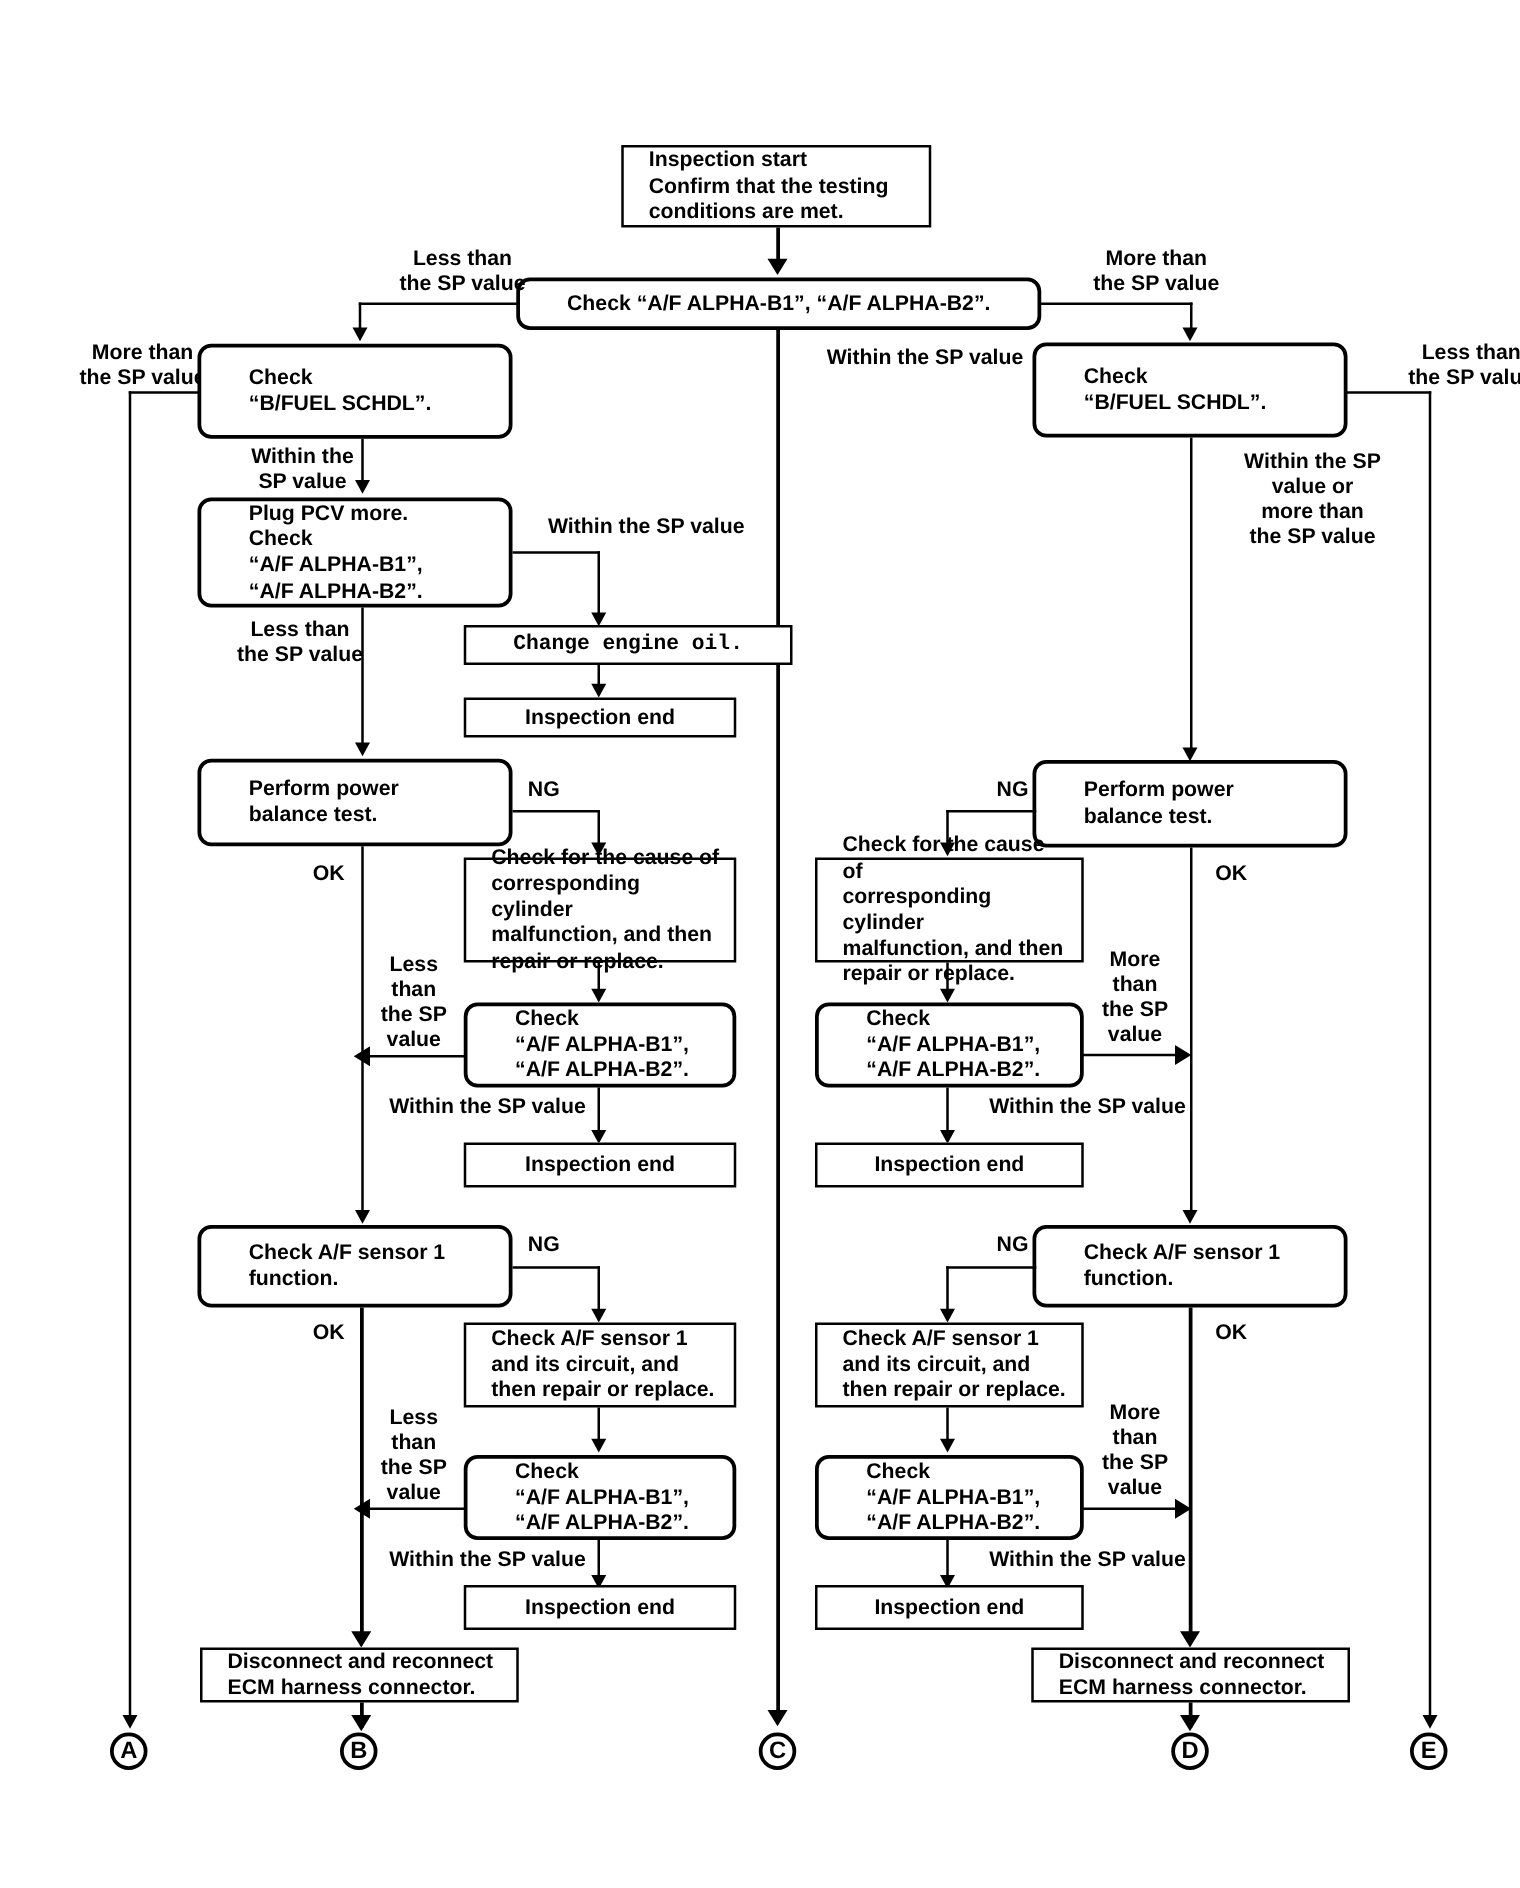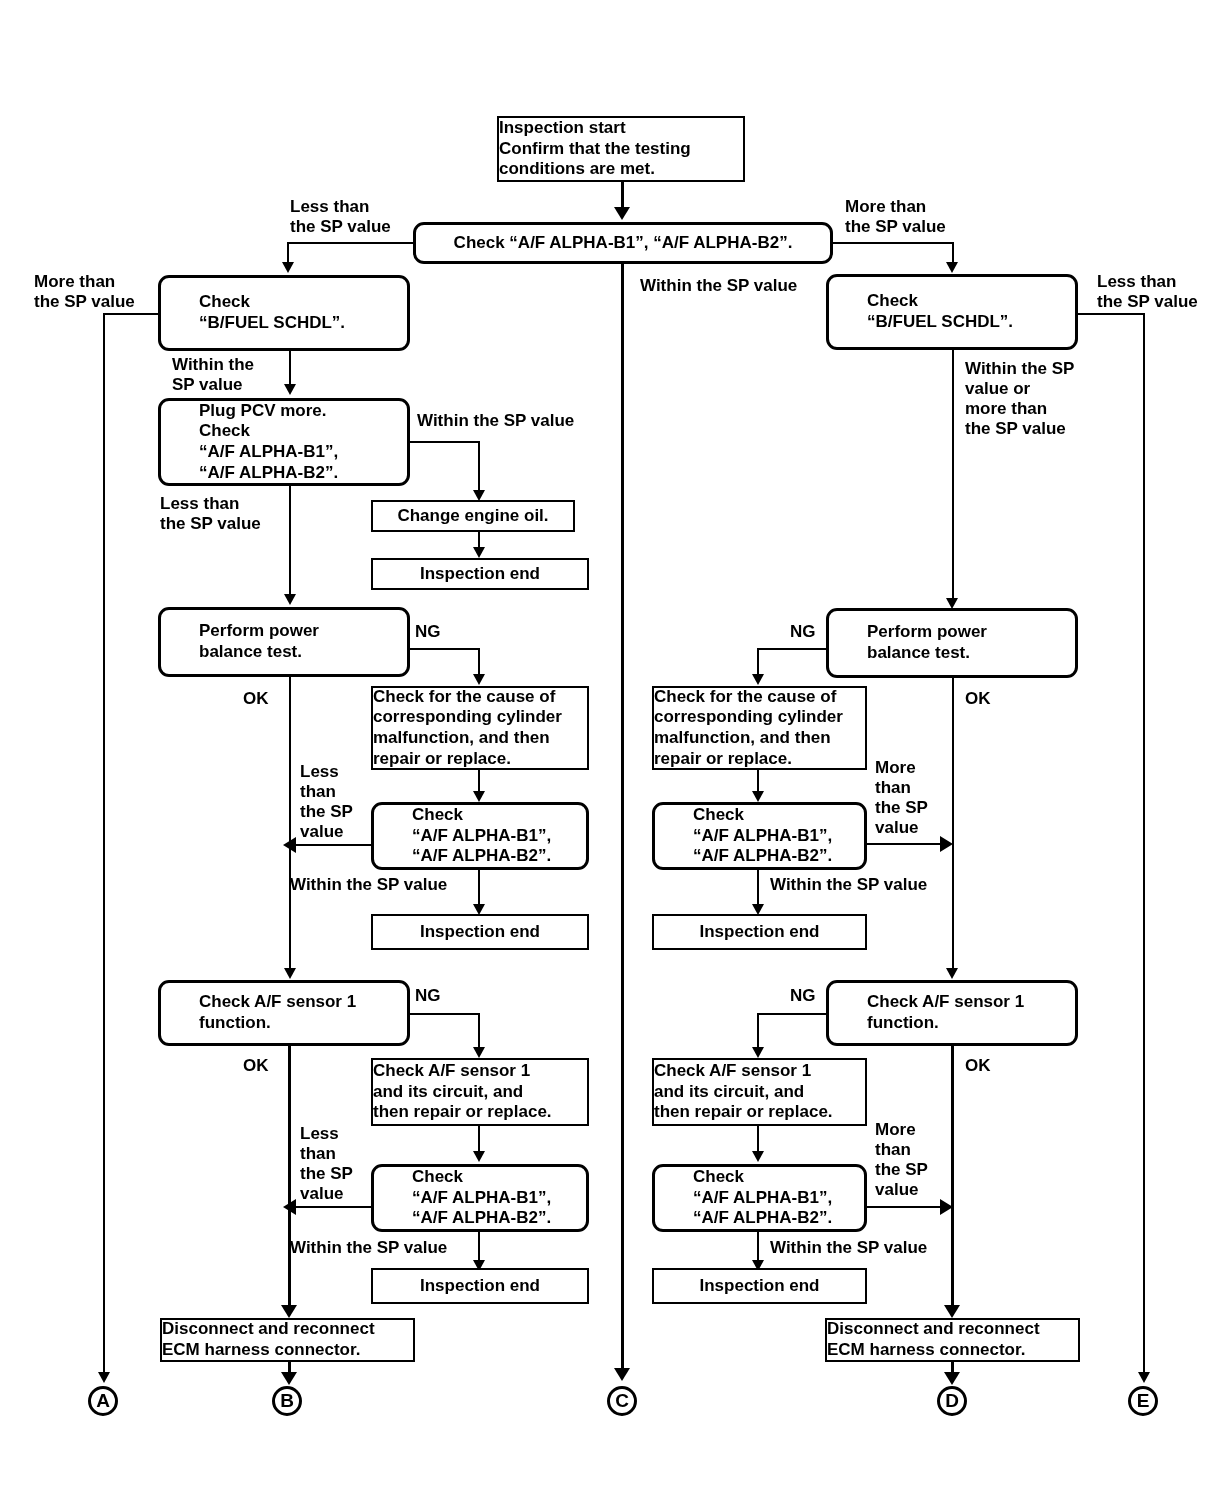--- a/index.html
+++ b/index.html
@@ -27,21 +27,21 @@
     line-height: 1.22;
     display: flex;
     align-items: center;
     white-space: pre-line;
   }
   .box.rounded { border-radius: 11px; border-width: 3px; }
   .box.thin { border-width: 2px; }
   .box .txt { padding: 0 10px; width: 100%; }
   .box.center .txt { text-align: center; }
   .box.pad-l .txt { padding-left: 38px; }
-  .box.pad-s .txt { padding-left: 0; }
+  .box.pad-s .txt { padding-left: 20px; }
 
   
   .vline {
     position: absolute;
     background: #000;
     width: 3px;
   }
   .vline.thin { width: 2px; }
   .hline {
     position: absolute;
@@ -78,20 +78,21 @@
   }
 
   
   .lbl {
     position: absolute;
     font-size: 17px;
     font-weight: bold;
     color: #000;
     line-height: 1.18;
     white-space: pre-line;
+    text-align: center;
   }
 
   
   .term {
     position: absolute;
     width: 30px; height: 30px;
     border: 3px solid #000;
     border-radius: 50%;
     background: #fff;
     display: flex;
@@ -157,21 +158,21 @@
 Check
 “A/F ALPHA-B1”,
 “A/F ALPHA-B2”.</span>
   </div>
 
   <div class="lbl" style="left:417px; top:411px; width:200px;">Within the SP value</div>
   <div class="hline thin" style="left:410px; top:441px; width:70px;"></div>
   <div class="vline thin" style="left:478px; top:441px; height:55px;"></div>
   <div class="arr-d sm" style="left:473px; top:490px;"></div>
 
-  <div class="box thin center" style="left:371px; top:500px; width:204px; height:32px;">
+  <div class="box thin center" style="left:371px; top:500px; width:263px; height:32px;font-family:Liberation Mono, monospace;">
     <span class="txt">Change engine oil.</span>
   </div>
   <div class="vline thin" style="left:478px; top:532px; height:18px;"></div>
   <div class="arr-d sm" style="left:473px; top:547px;"></div>
   <div class="box thin center" style="left:371px; top:558px; width:218px; height:32px;">
     <span class="txt">Inspection end</span>
   </div>
 
   <div class="lbl" style="left:160px; top:494px; width:160px;">Less than
 the SP value</div>

